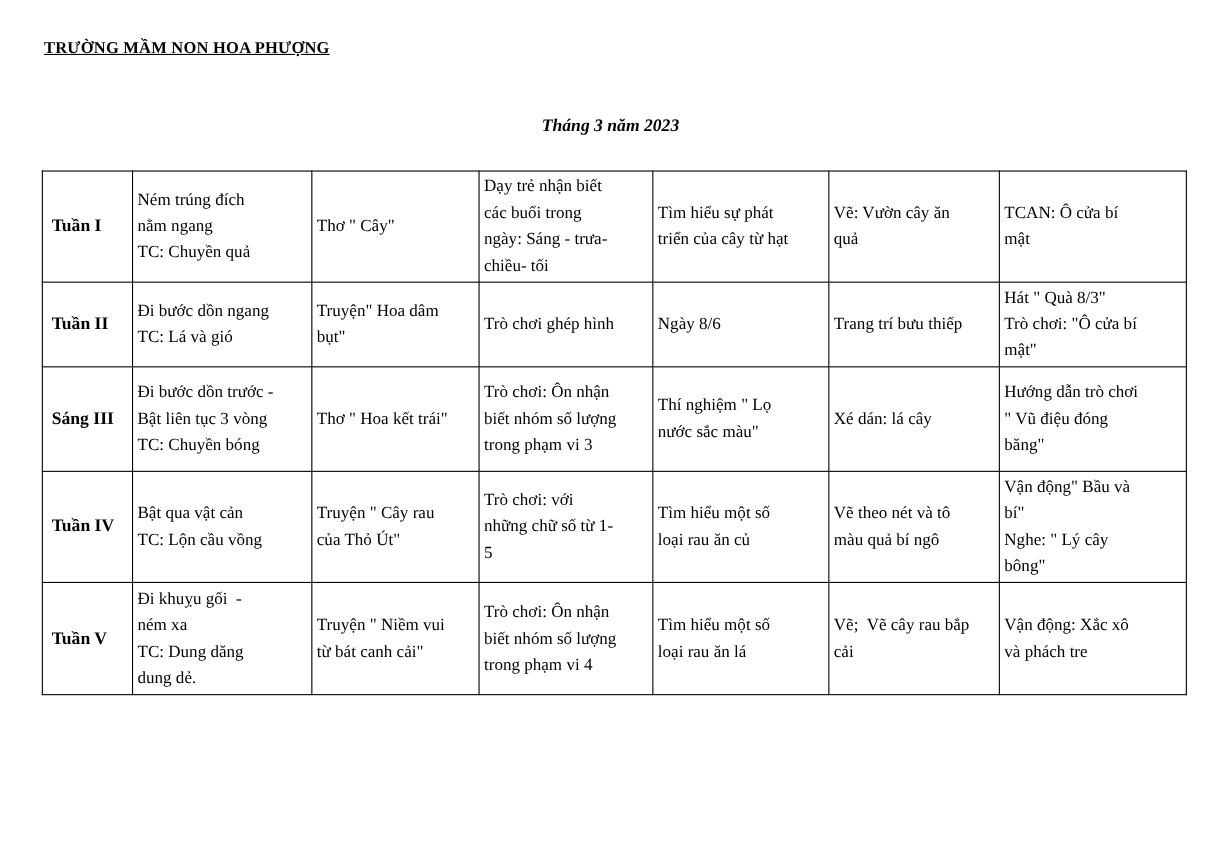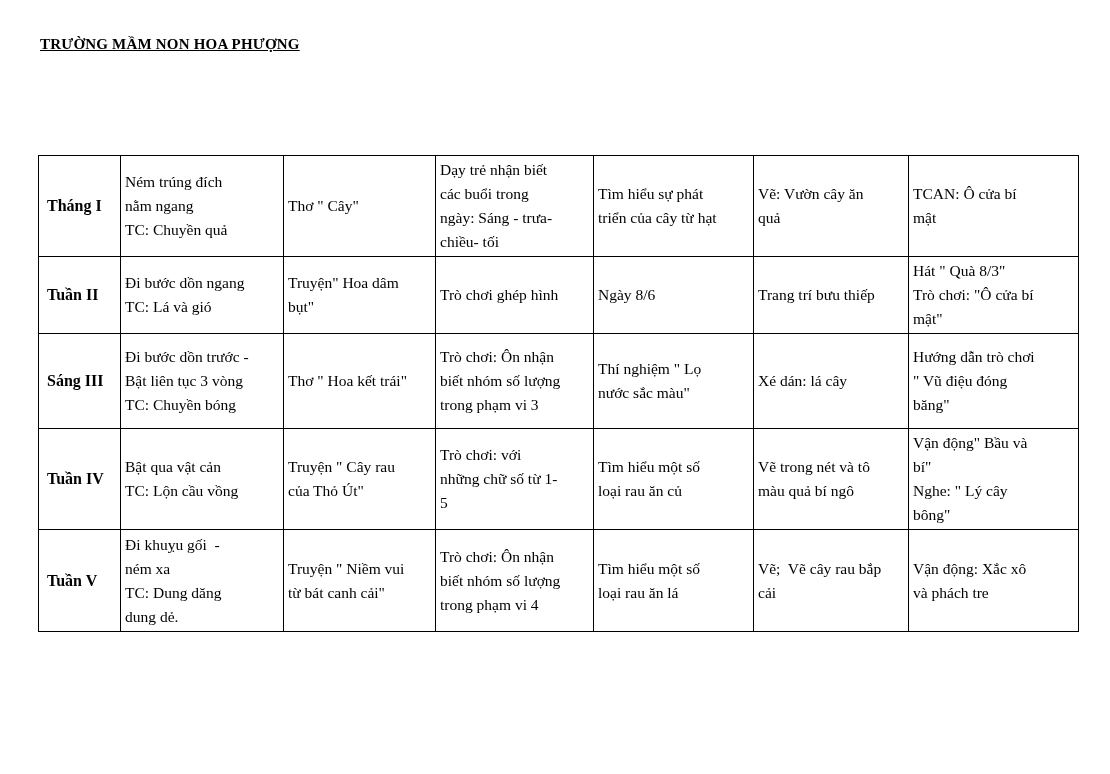--- a/index.html
+++ b/index.html
@@ -85,35 +85,36 @@
   tr.r5 { height: 102px; }
 </style>
 </head>
 <body>
 
 <div class="page">
 
   <div class="school-name">TRƯỜNG MẦM NON HOA PHƯỢNG</div>
 
 
+  <div class="doc-subtitle">Tháng 3 năm 2023</div>
 
   <table class="plan-table">
     <colgroup>
       <col style="width:82px">
       <col style="width:163px">
       <col style="width:152px">
       <col style="width:158px">
       <col style="width:160px">
       <col style="width:155px">
       <col style="width:170px">
     </colgroup>
     <tbody>
 
       <tr class="r1">
-        <td class="week">Tháng I</td>
+        <td class="week">Tuần I</td>
         <td>Ném trúng đích
 nằm ngang
 TC: Chuyền quả</td>
         <td>Thơ " Cây"</td>
         <td>Dạy trẻ nhận biết
 các buổi trong
 ngày: Sáng - trưa-
 chiều- tối</td>
         <td>Tìm hiểu sự phát
 triển của cây từ hạt</td>
@@ -158,21 +159,21 @@
         <td class="week">Tuần IV</td>
         <td>Bật qua vật cản
 TC: Lộn cầu vồng</td>
         <td>Truyện " Cây rau
 của Thỏ Út"</td>
         <td>Trò chơi: với
 những chữ số từ 1-
 5</td>
         <td>Tìm hiểu một số
 loại rau ăn củ</td>
-        <td>Vẽ trong nét và tô
+        <td>Vẽ theo nét và tô
 màu quả bí ngô</td>
         <td>Vận động" Bầu và
 bí"
 Nghe: " Lý cây
 bông"</td>
       </tr>
 
       <tr class="r5">
         <td class="week">Tuần V</td>
         <td>Đi khuỵu gối  -

